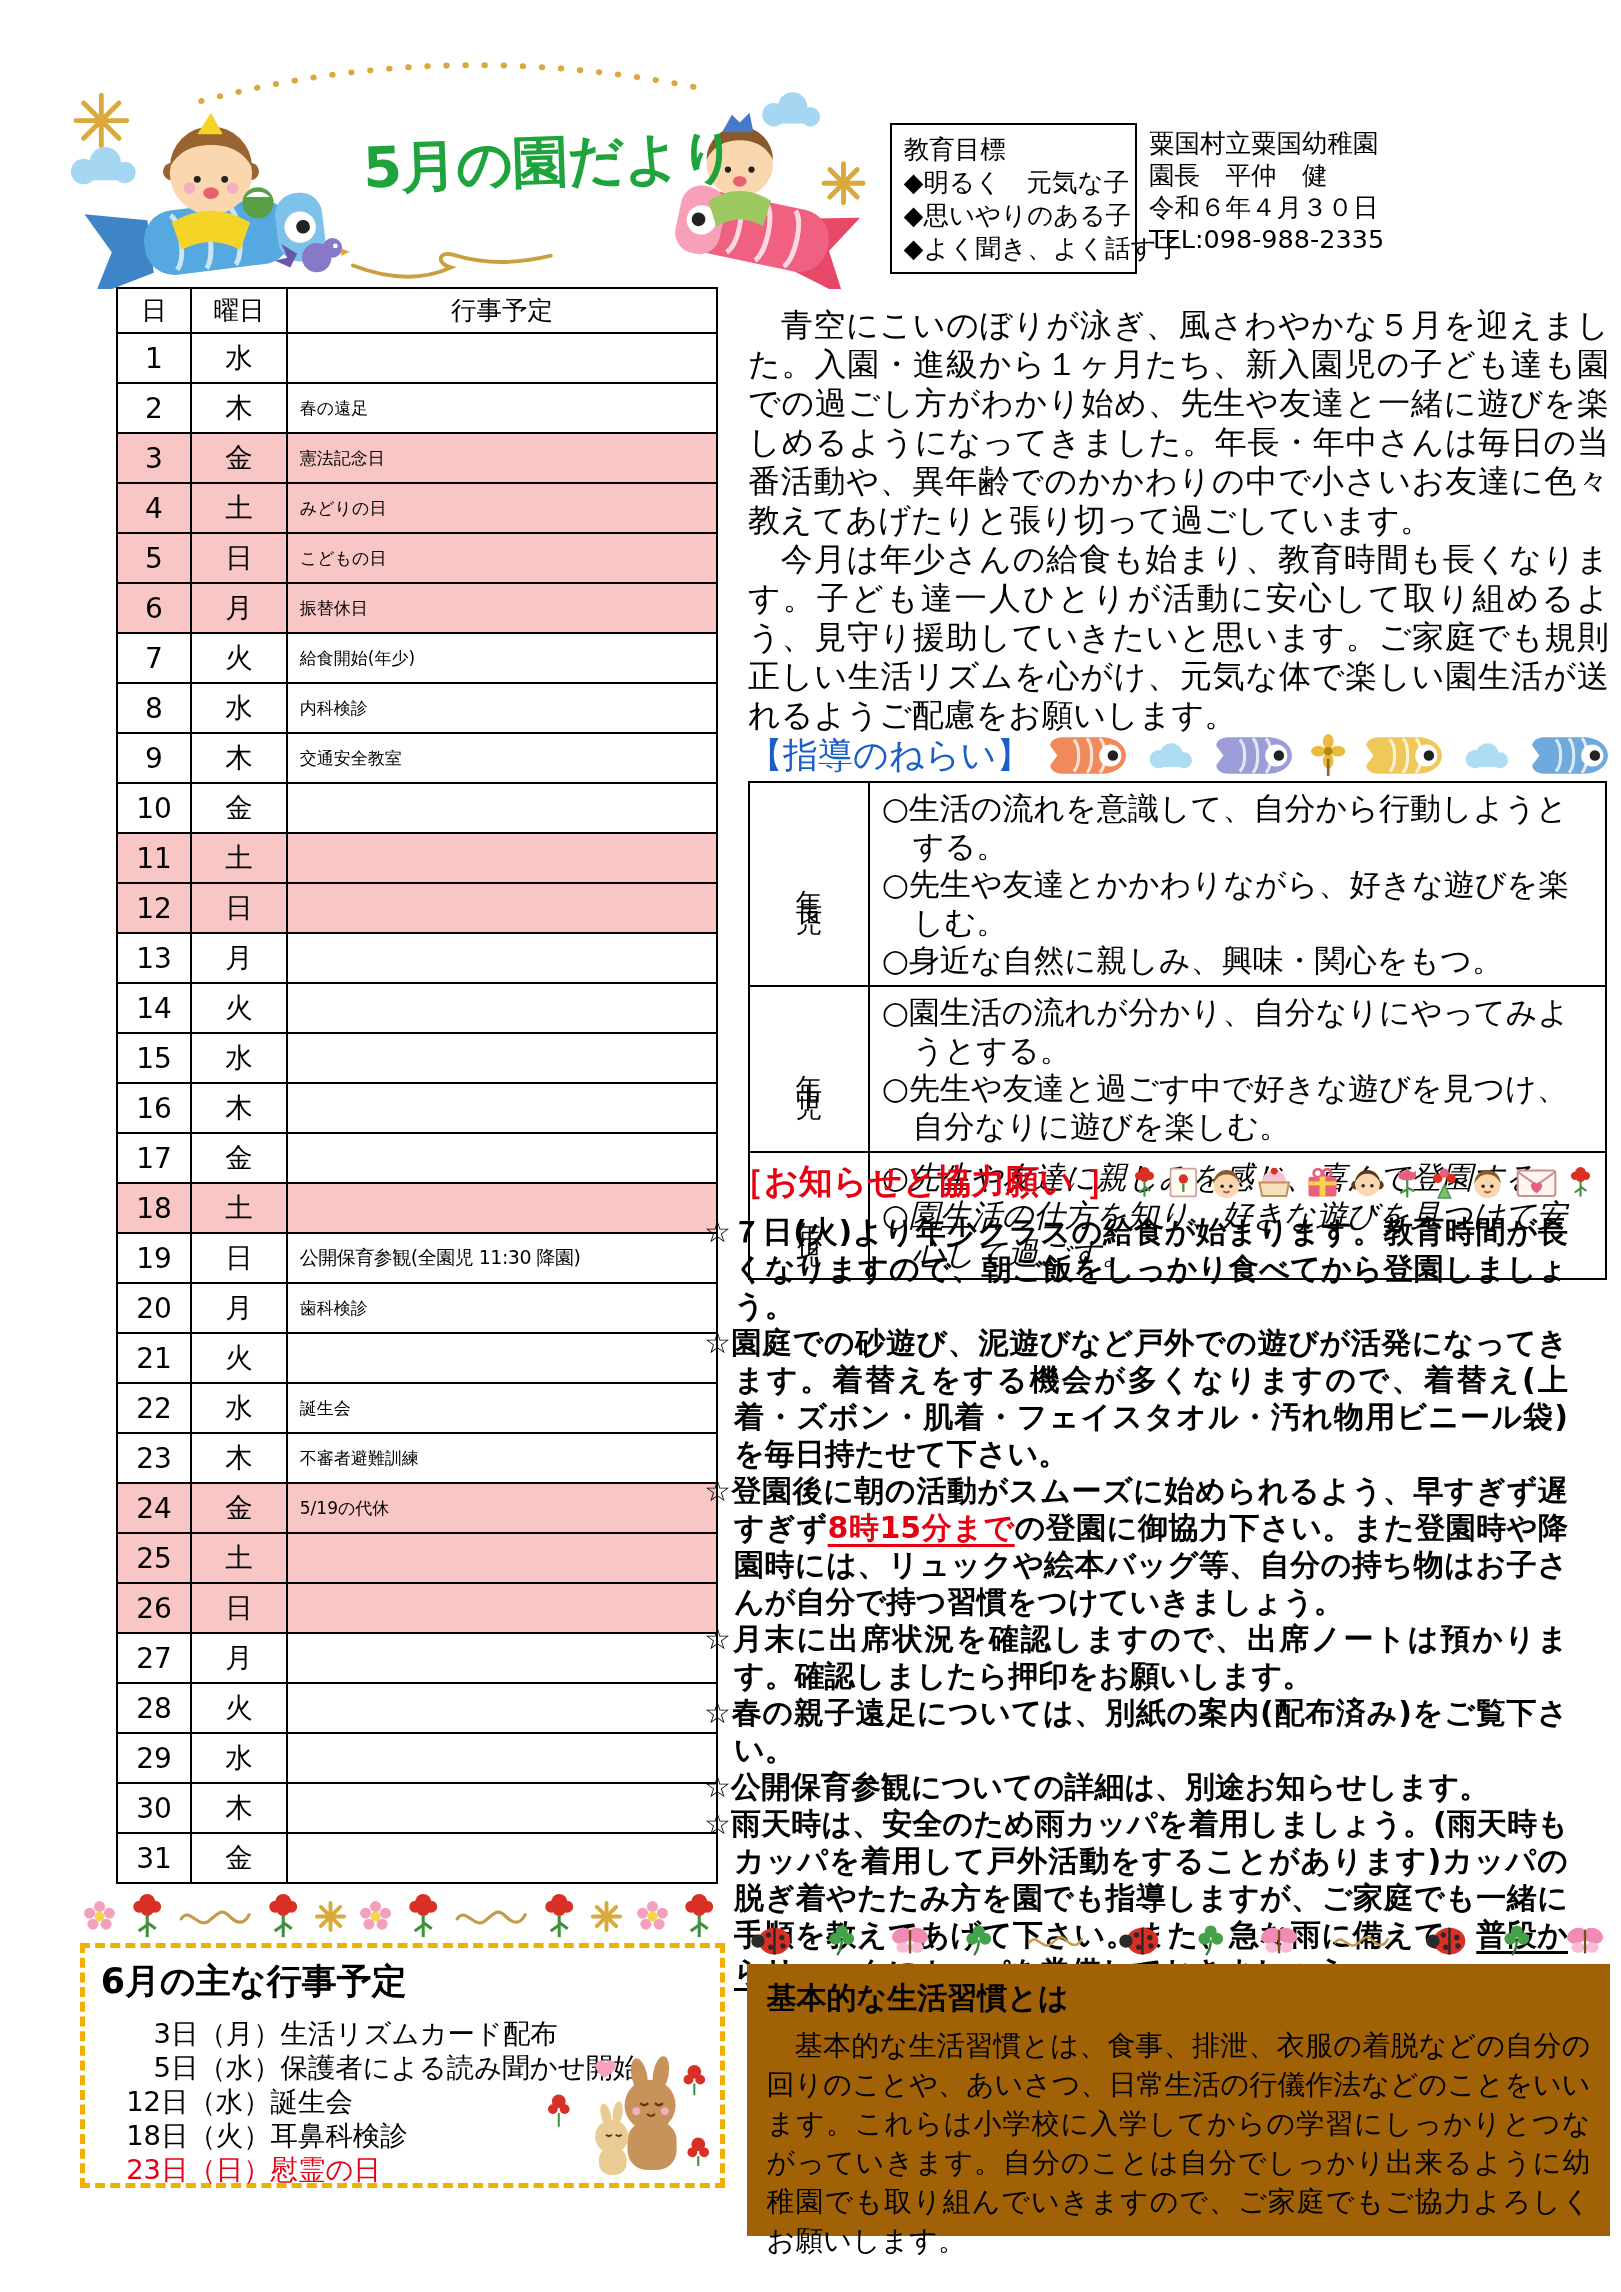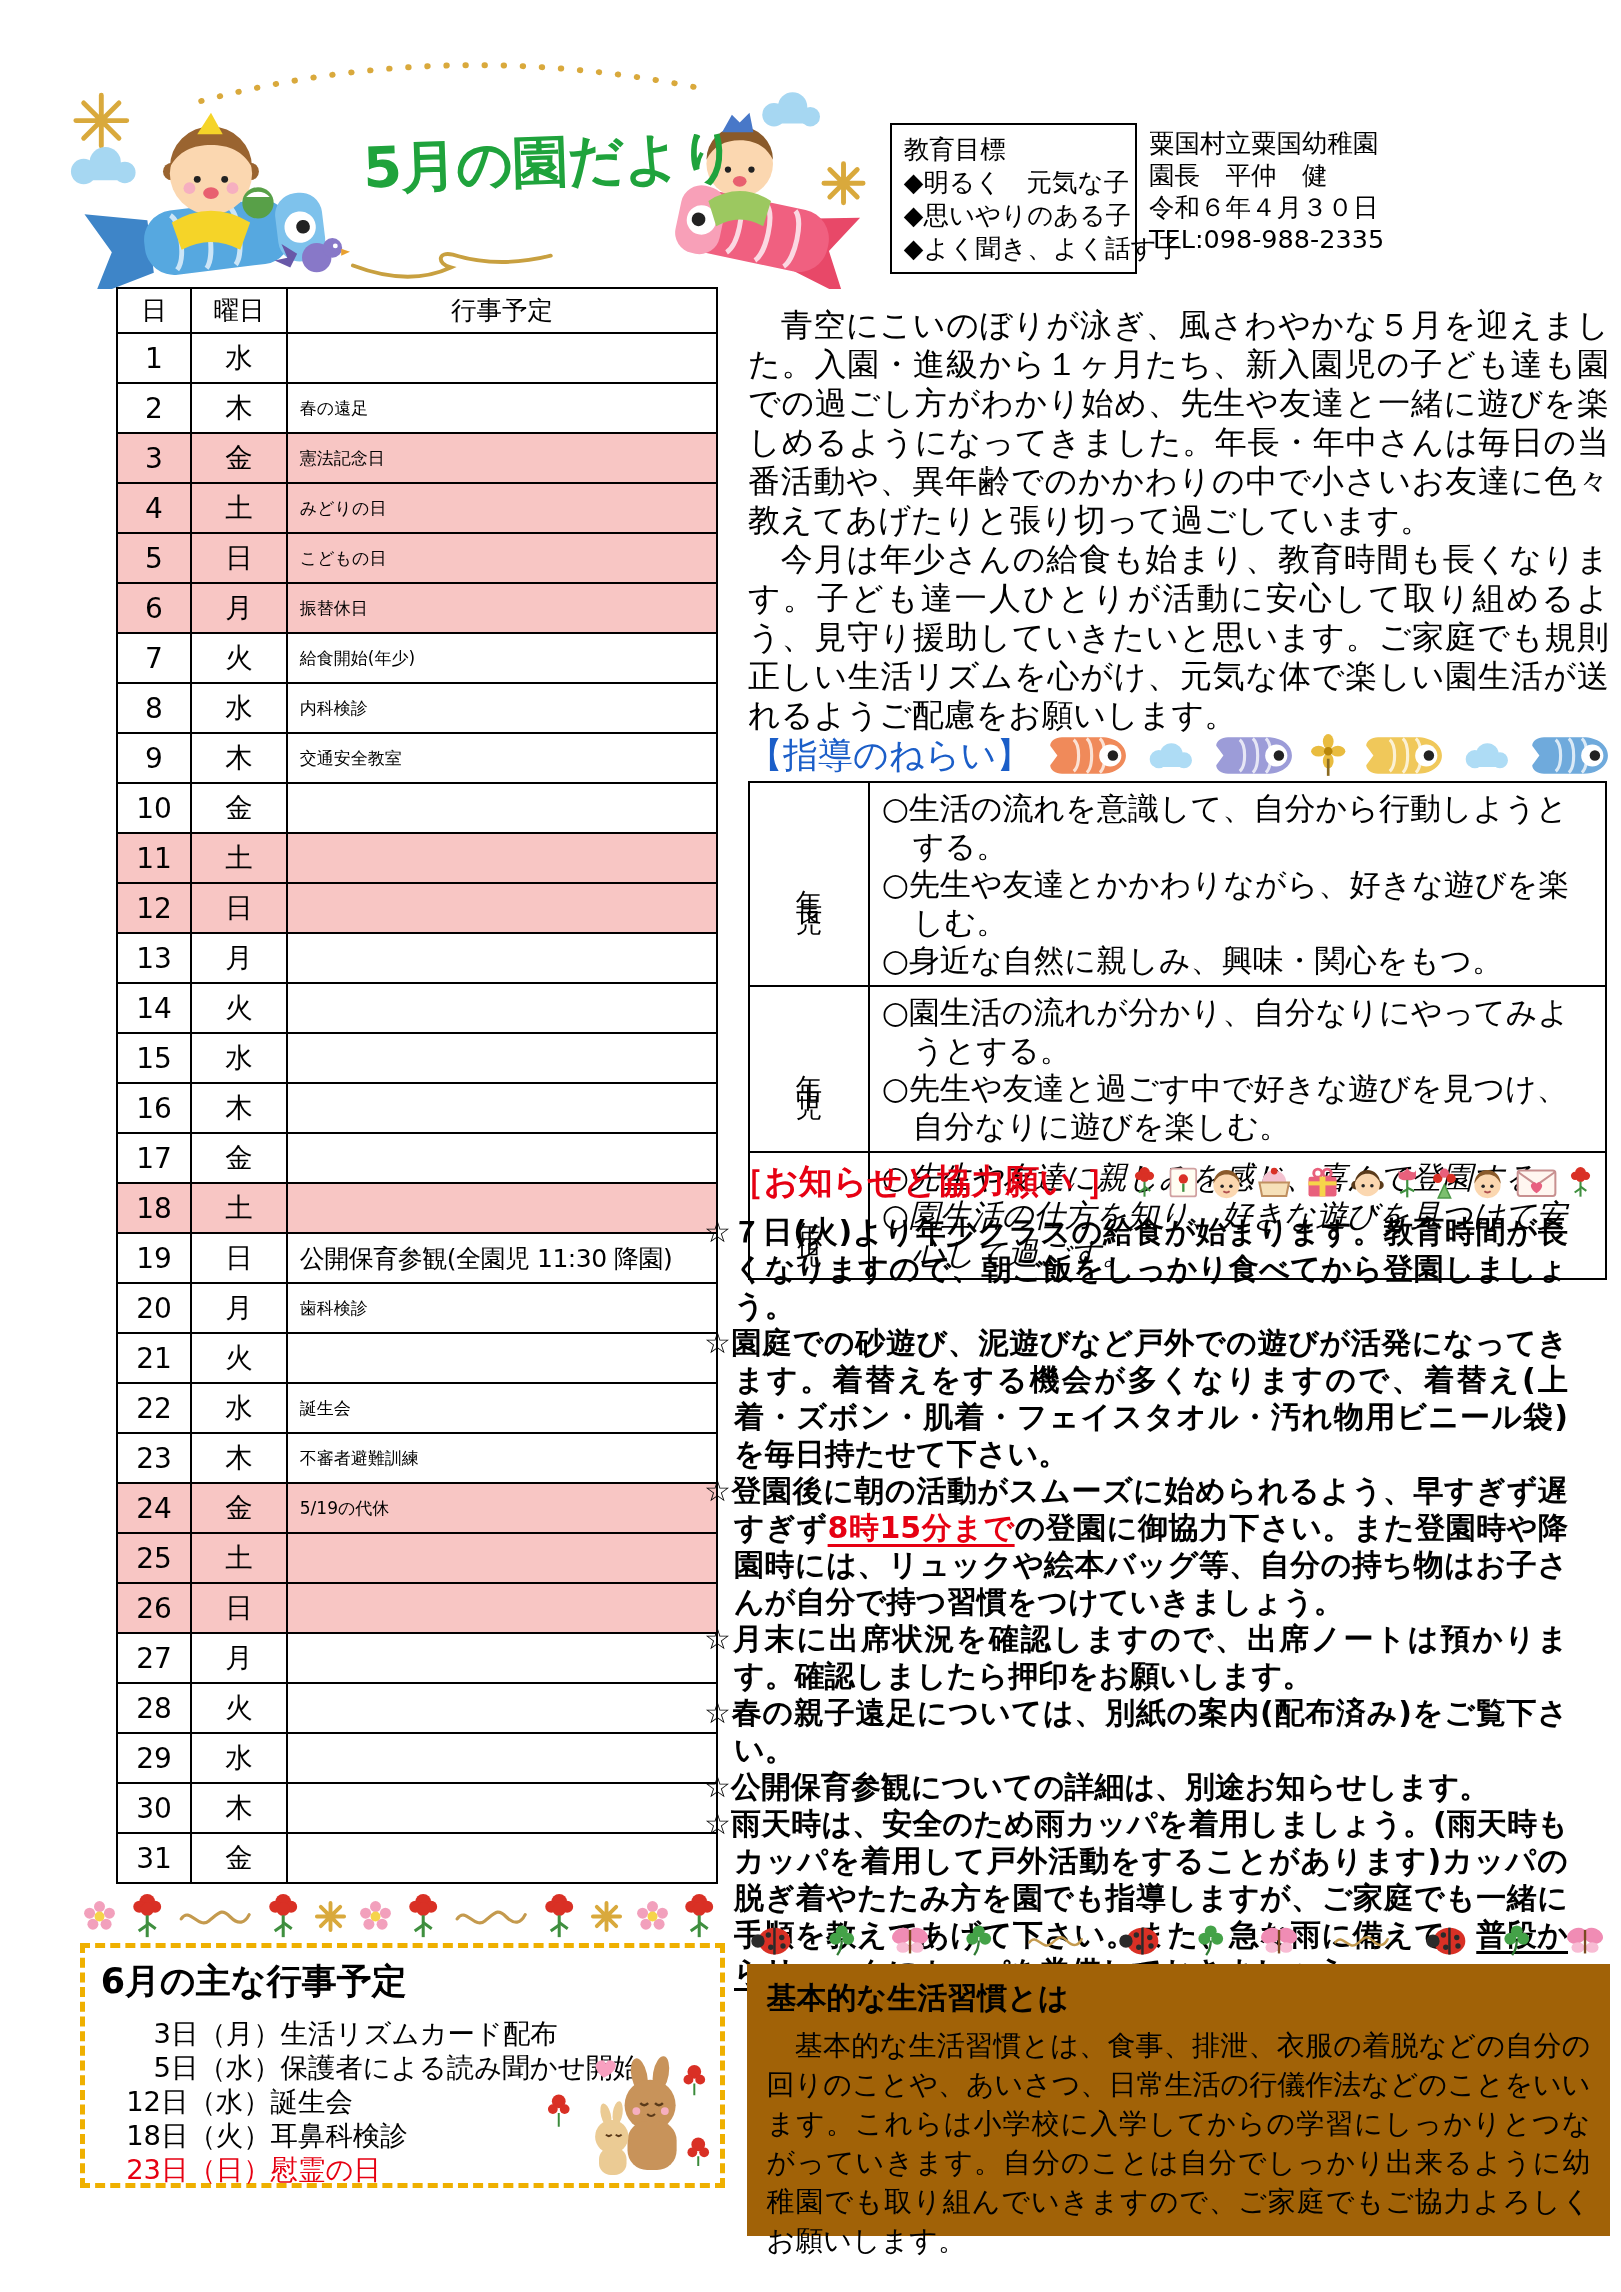--- a/index.html
+++ b/index.html
@@ -21,21 +21,21 @@
   
   .calendar{left:116px;top:287px;}
   .cal-table{border-collapse:collapse;table-layout:fixed;width:600px;border:2.9px solid #000;}
   .cal-table th,.cal-table td{border:2px solid #000;box-sizing:border-box;overflow:hidden;}
   .cal-table th{height:45px;font-size:25.5px;font-weight:normal;text-align:center;background:#fff;}
   .col-day{width:74px;} .col-wd{width:96px;} .col-ev{width:430px;}
   .cal-table td{height:50px;}
   .c-day{text-align:center;font-size:28px;}
   .c-wd{text-align:center;font-size:27.4px;}
   .c-ev{font-size:17px;padding-left:11.8px;white-space:nowrap;}
-  .c-ev.small{font-size:25px;letter-spacing:-0.5px;}
+  .c-ev.small{font-size:19px;letter-spacing:-0.5px;}
   tr.holiday td{background:#F8C6C4;}
 
   
   .intro{left:748px;top:306px;width:861px;font-size:32px;line-height:39px;text-align:justify;}
   .intro p{margin:0;}
 
   .guidance-head{left:748px;top:730px;width:863px;height:51px;display:flex;align-items:center;gap:13.7px;}
   .guidance-title{font-size:35px;font-weight:normal;color:#1B5EC8;white-space:nowrap;}
   .g-strip{display:flex;align-items:center;justify-content:space-between;flex:1;height:51px;}
   .g-strip .icon svg{height:47px;width:auto;display:block;}

